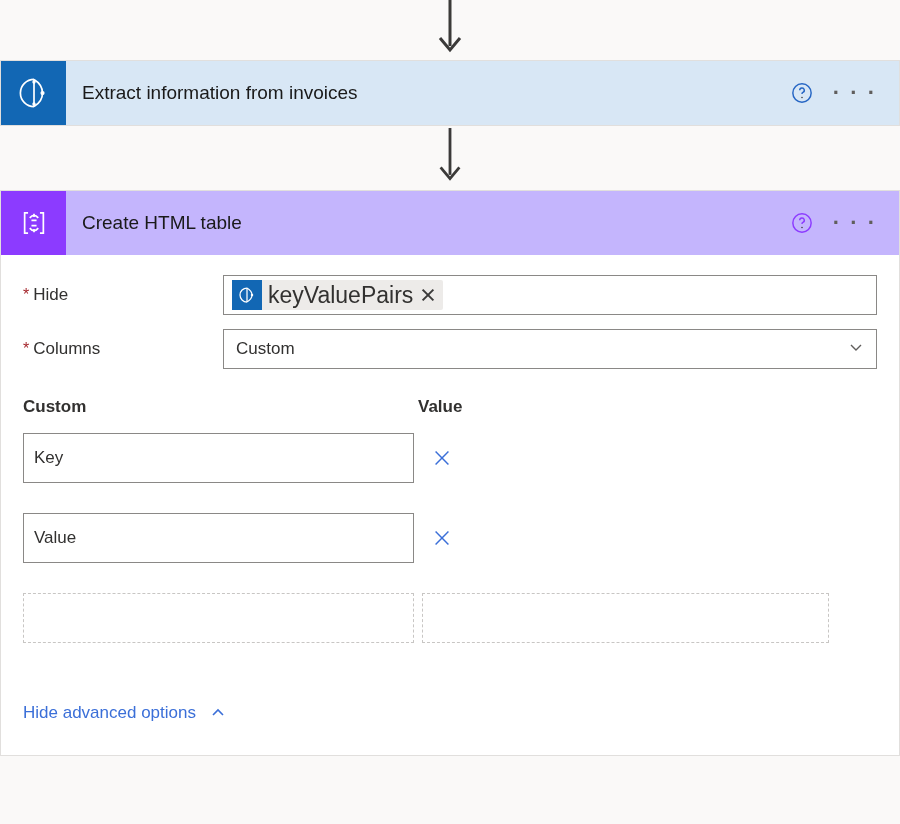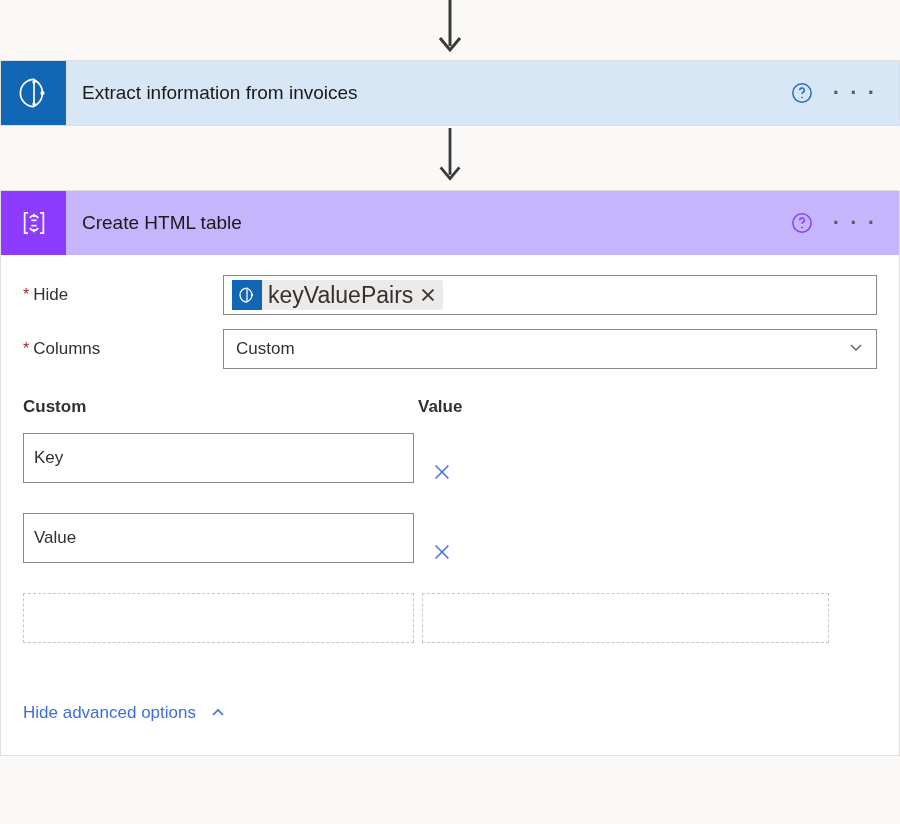--- a/index.html
+++ b/index.html
@@ -124,21 +124,21 @@
   .cols-headers {
     display: flex;
     font-weight: 600;
     font-size: 17px;
     margin-bottom: 16px;
   }
   .cols-headers .col-h { flex: 1; }
   .cols-headers .col-h.first { width: 395px; flex: none; }
   .col-row {
     display: flex;
-    align-items: flex-end;
+    align-items: center;
     margin-bottom: 30px;
     gap: 8px;
   }
   .col-cell {
     border: 1px solid #8a8886;
     min-height: 50px;
     display: flex;
     align-items: center;
     padding: 8px 10px;
     background: #fff;

